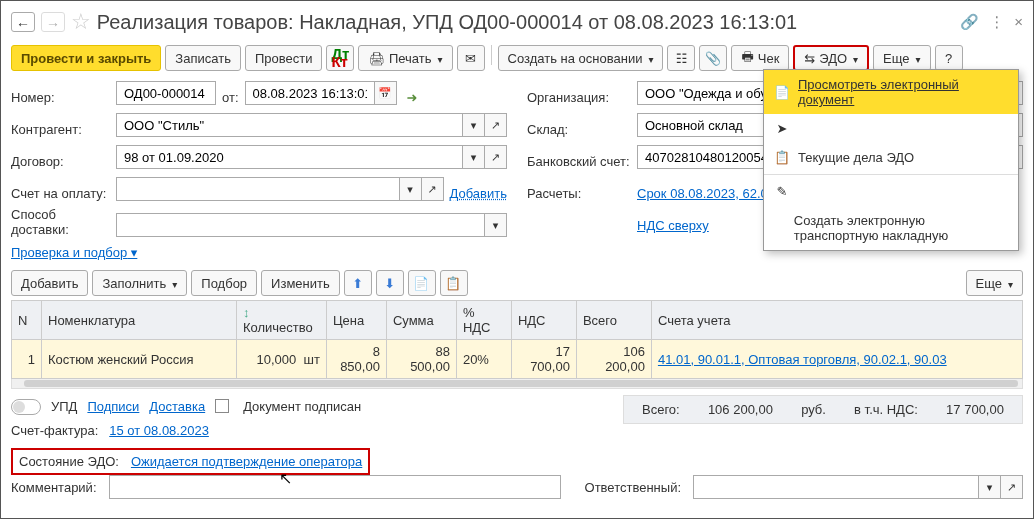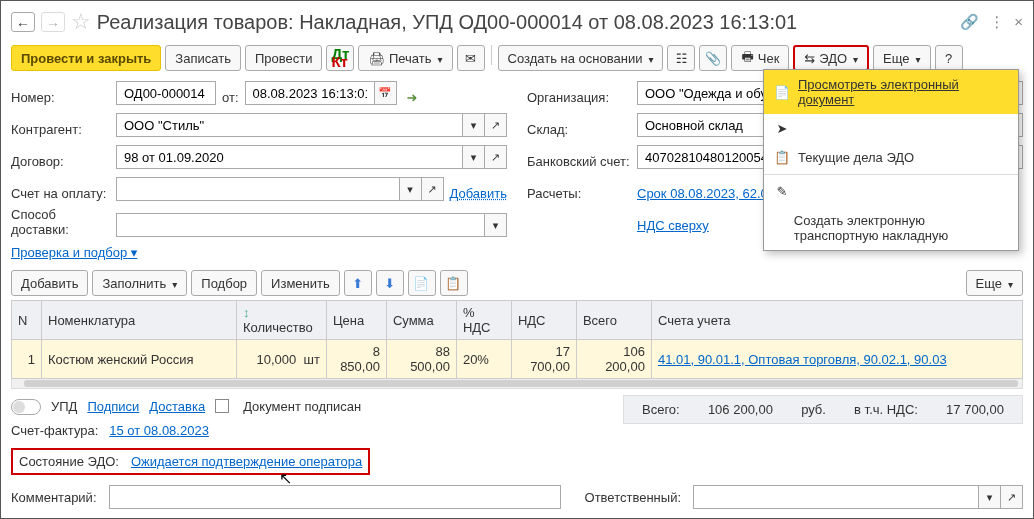--- a/index.html
+++ b/index.html
@@ -270,21 +270,21 @@
       <div class="totals">
         <span>Всего:</span>
         <span>106 200,00</span>
         <span>руб.</span>
         <span>в т.ч. НДС:</span>
         <span>17 700,00</span>
       </div>
     </div>
   </div>
 
-  <div style="display:flex;gap:12px;align-items:center;margin-top:10px;">
+  <div style="display:flex;gap:12px;align-items:center;">
     <span>Комментарий:</span>
     <div class="field" style="flex:1">
         <input style="">
       </div>
     <span style="margin-left:12px">Ответственный:</span>
     <div class="field-group" style="flex:0 0 330px">
       <div class="field">
           <input style="">
         </div>
       <span class="mini-btn">▾</span>

